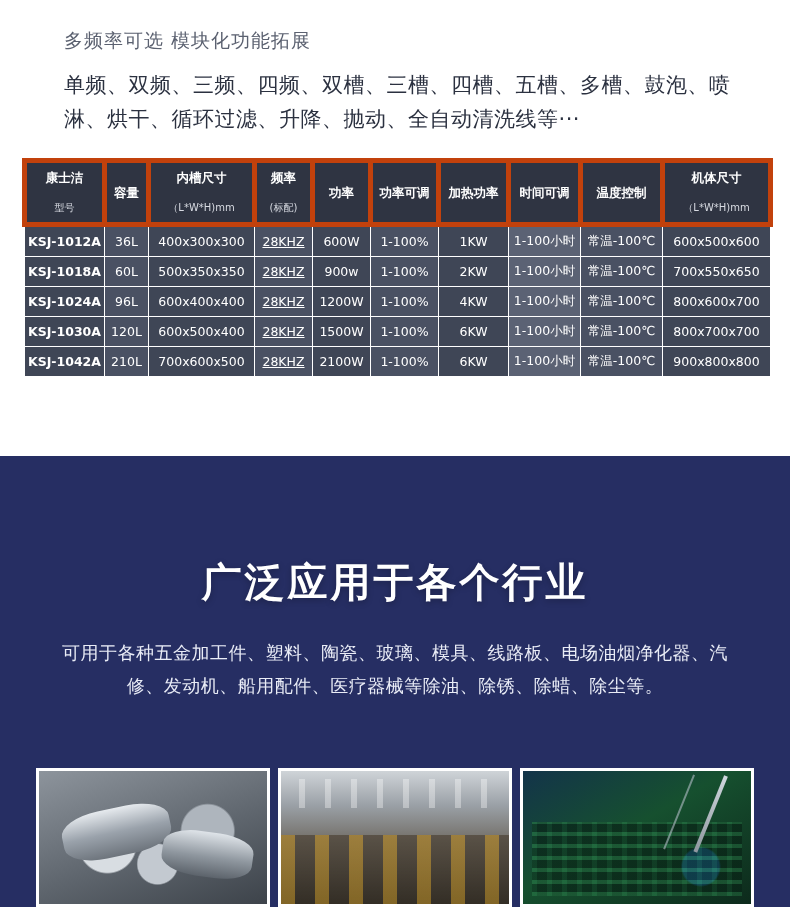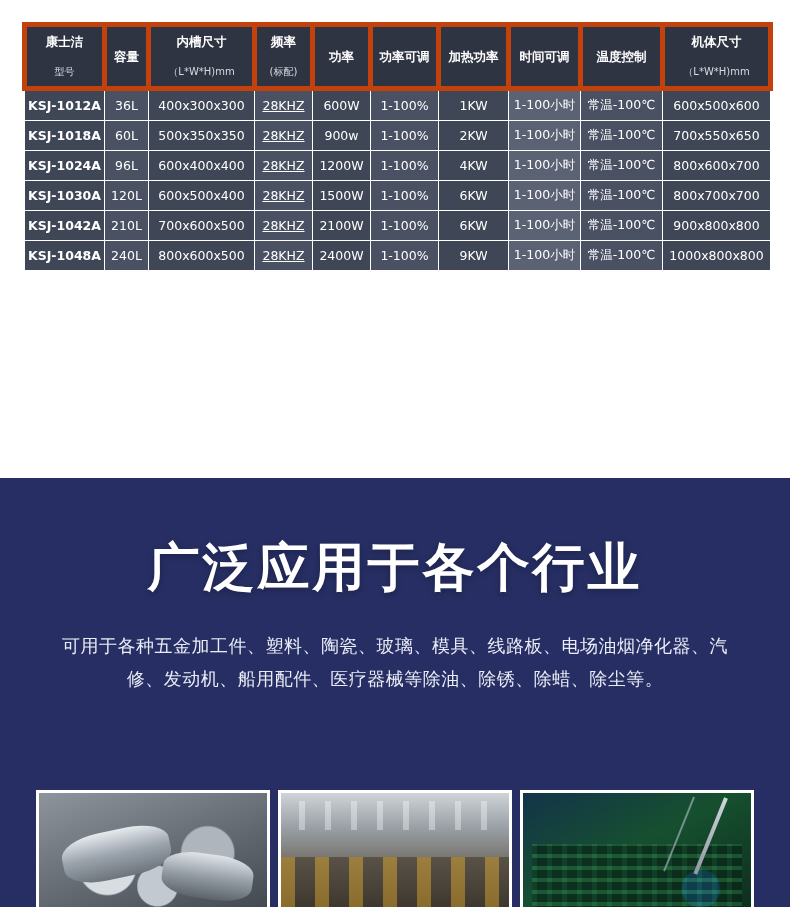--- a/index.html
+++ b/index.html
@@ -88,24 +88,24 @@
     position: absolute;
     left: 0; top: 456px;
     width: 790px;
     height: 451px;
     background: #262e63;
     overflow: hidden;
   }
   .banner-title {
     text-align: center;
     color: #ffffff;
-    font-size: 52px;
+    font-size: 40px;
     font-weight: 700;
     letter-spacing: 3px;
-    margin-top: 55px;
+    margin-top: 99px;
     text-shadow: 0 2px 6px rgba(0,0,0,0.25);
   }
   .banner-desc {
     margin: 26px 48px 0 48px;
     text-align: center;
     color: #e9ecf6;
     font-size: 18px;
     line-height: 33px;
     letter-spacing: 0.5px;
   }
@@ -192,20 +192,24 @@
     transform: rotate(22deg);
     transform-origin: top center;
     box-shadow: -30px 10px 0 -1px rgba(180,190,200,0.6);
   }
 </style>
 </head>
 <body>
 
 <div class="page">
 
+  <div class="spec-section">
+    <div class="subtitle">多频率可选 模块化功能拓展</div>
+    <div class="desc">单频、双频、三频、四频、双槽、三槽、四槽、五槽、多槽、鼓泡、喷淋、烘干、循环过滤、升降、抛动、全自动清洗线等···</div>
+  </div>
 
   <div class="table-wrap">
     <table class="spec">
       <colgroup>
         <col style="width:80px">
         <col style="width:44px">
         <col style="width:106px">
         <col style="width:58px">
         <col style="width:58px">
         <col style="width:68px">
@@ -306,32 +310,20 @@
           <td class="c1">210L</td>
           <td class="c2">700x600x500</td>
           <td class="c3">28KHZ</td>
           <td class="c4">2100W</td>
           <td class="c5">1-100%</td>
           <td class="c6">6KW</td>
           <td class="c7">1-100小时</td>
           <td class="c8">常温-100℃</td>
           <td class="c9">900x800x800</td>
         </tr>
-        <tr>
-          <td class="c0">KSJ-1048A</td>
-          <td class="c1">240L</td>
-          <td class="c2">800x600x500</td>
-          <td class="c3">28KHZ</td>
-          <td class="c4">2400W</td>
-          <td class="c5">1-100%</td>
-          <td class="c6">9KW</td>
-          <td class="c7">1-100小时</td>
-          <td class="c8">常温-100℃</td>
-          <td class="c9">1000x800x800</td>
-        </tr>
       </tbody>
     </table>
   </div>
 
   <div class="banner">
     <div class="banner-title">广泛应用于各个行业</div>
     <div class="banner-desc">可用于各种五金加工件、塑料、陶瓷、玻璃、模具、线路板、电场油烟净化器、汽修、发动机、船用配件、医疗器械等除油、除锈、除蜡、除尘等。</div>
 
     <div class="photos">
       <div class="photo p1"></div>

